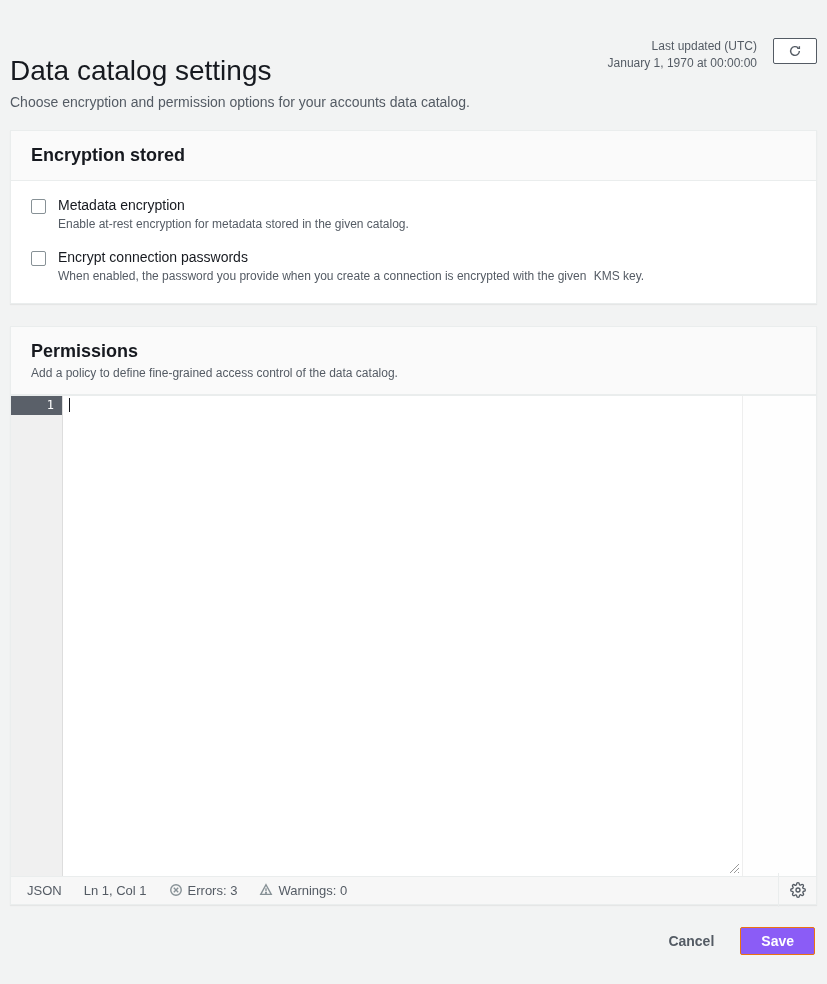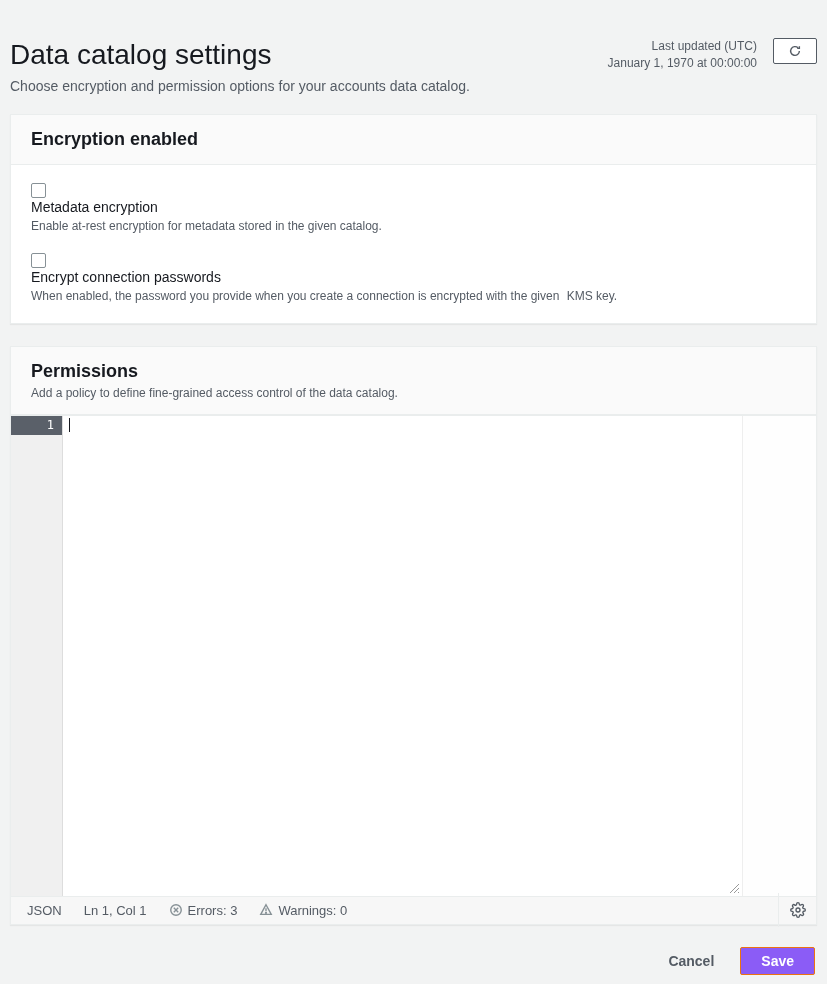--- a/index.html
+++ b/index.html
@@ -19,20 +19,21 @@
   justify-content: space-between;
   align-items: flex-start;
   margin-top: 28px;
   margin-bottom: 20px;
 }
 .header-left h1 {
   font-size: 28px;
   font-weight: 400;
   color: #16191f;
   line-height: 1.2;
+  margin-top: 16px;
 }
 .header-left p {
   font-size: 14px;
   color: #545b64;
   margin-top: 6px;
 }
 .header-right {
   display: flex;
   align-items: flex-start;
   gap: 16px;
@@ -79,23 +80,22 @@
   font-size: 12px;
   color: #545b64;
   margin-top: 4px;
 }
 .panel-body {
   padding: 16px 20px;
 }
 .option-row {
   display: flex;
   align-items: flex-start;
-  gap: 1px;
+  gap: 12px;
   margin-bottom: 18px;
-  flex-direction: column;
 }
 .option-row:last-child { margin-bottom: 4px; }
 .checkbox {
   width: 15px;
   height: 15px;
   border: 1px solid #879196;
   border-radius: 2px;
   background: #fff;
   flex-shrink: 0;
   margin-top: 2px;
@@ -250,21 +250,21 @@
         <svg viewBox="0 0 16 16" fill="none" stroke="currentColor" stroke-width="1.6">
           <path d="M13 8a5 5 0 1 1-1.5-3.6"></path>
           <path d="M13 2.5V5h-2.5"></path>
         </svg>
       </div>
     </div>
   </div>
 
   <div class="panel">
     <div class="panel-header">
-      <h2>Encryption enabled</h2>
+      <h2>Encryption stored</h2>
     </div>
     <div class="panel-body">
       <div class="option-row">
         <div class="checkbox"></div>
         <div class="option-text">
           <div class="opt-title">Metadata encryption</div>
           <div class="opt-desc">Enable at-rest encryption for metadata stored in the given catalog.</div>
         </div>
       </div>
       <div class="option-row">

